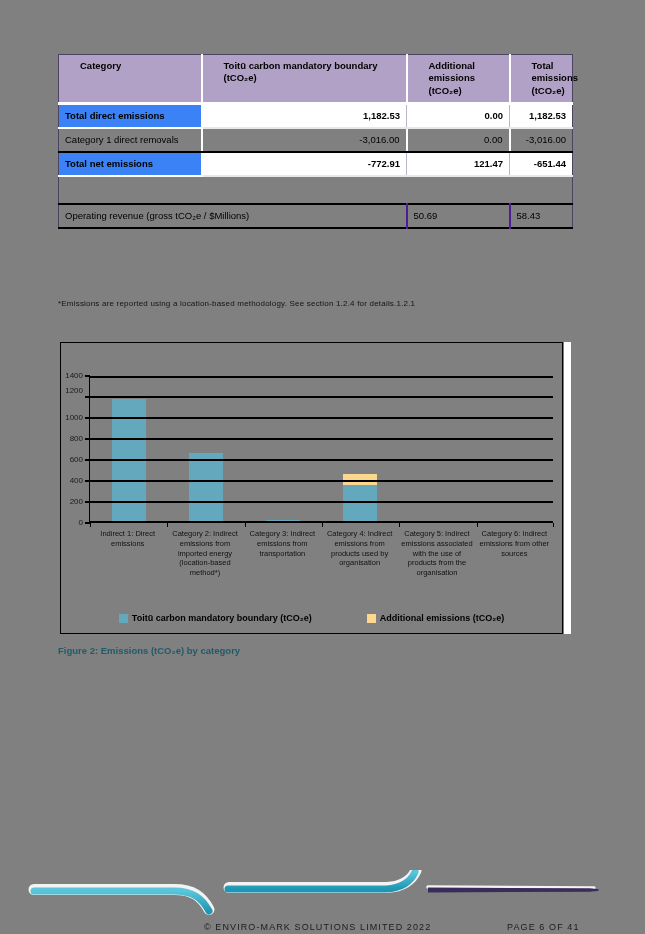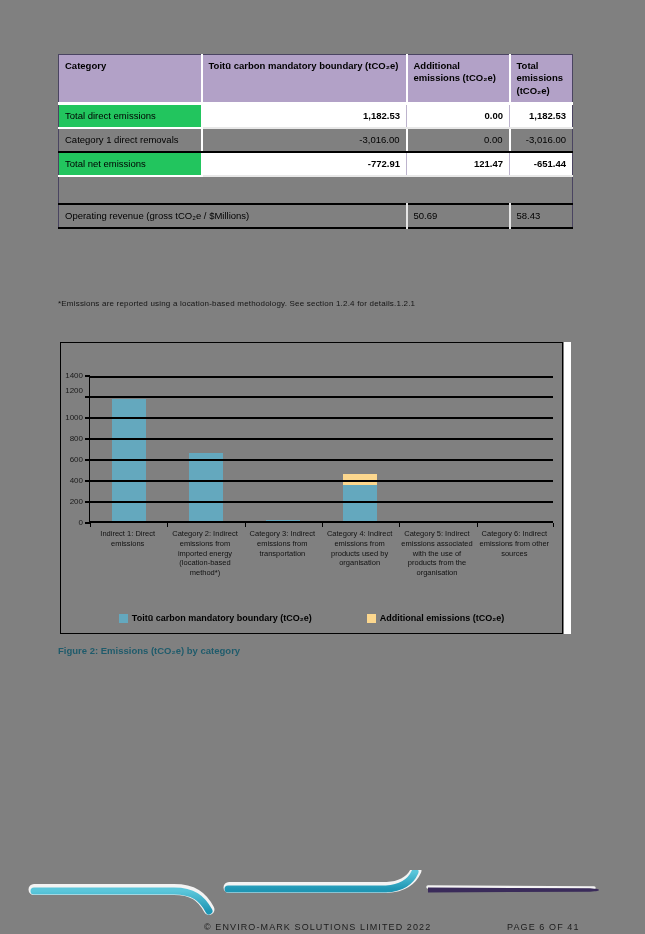--- a/index.html
+++ b/index.html
@@ -14,46 +14,46 @@
   
   .emis-table {
     position:absolute; left:58px; top:54px; width:514px;
     border-collapse:collapse; table-layout:fixed;
     font-size:9.5px;
     border:1px solid #4a4461;
     border-bottom:2px solid #000;
   }
   .emis-table th {
     background:#b2a1c7; text-align:left; vertical-align:top;
-    font-weight:bold; padding:5px 6px; height:48px;
+    font-weight:bold; padding:5px 21px; height:48px;
     border-right:2px solid #fff; border-bottom:3px solid #fff;
     line-height:1.3;
   }
   .emis-table th:last-child { border-right:none; }
   .emis-table td { padding:5px 6px; height:24px; line-height:1.2; }
   tr.data td.label-cell {
-    background:#22c55e; font-weight:normal;
+    background:#3b82f6; font-weight:bold;
     border-right:2px solid #fff; border-bottom:2px solid #fff;
   }
   tr.data td.val-cell {
     background:#fff; font-weight:bold; text-align:right;
     border-right:1px solid #bdb4cd; border-bottom:2px solid #e8e8e8;
   }
   tr.data td.val-cell:last-child { border-right:none; }
   tr.gray-row td {
     background:transparent; font-weight:normal;
     border-top:2px solid #000; border-bottom:2px solid #000;
     border-right:2px solid #fff;
   }
   tr.gray-row td:last-child { border-right:none; }
   tr.gray-row td.num { text-align:right;border-radius:12px; }
   tr.spacer-row td { height:28px; background:transparent; }
   tr.revenue-row td {
     background:transparent; font-weight:normal;
-    border-top:2px solid #000; border-right:2px solid #e5e5e5;
+    border-top:2px solid #000; border-right:2px solid #4c1d95;
     text-align:left;
   }
   tr.revenue-row td:last-child { border-right:none; }
 
   
   .footnote {
     position:absolute; left:58px; top:299px; width:440px;
     font-size:8px; color:#141414; letter-spacing:.2px;
   }
 

